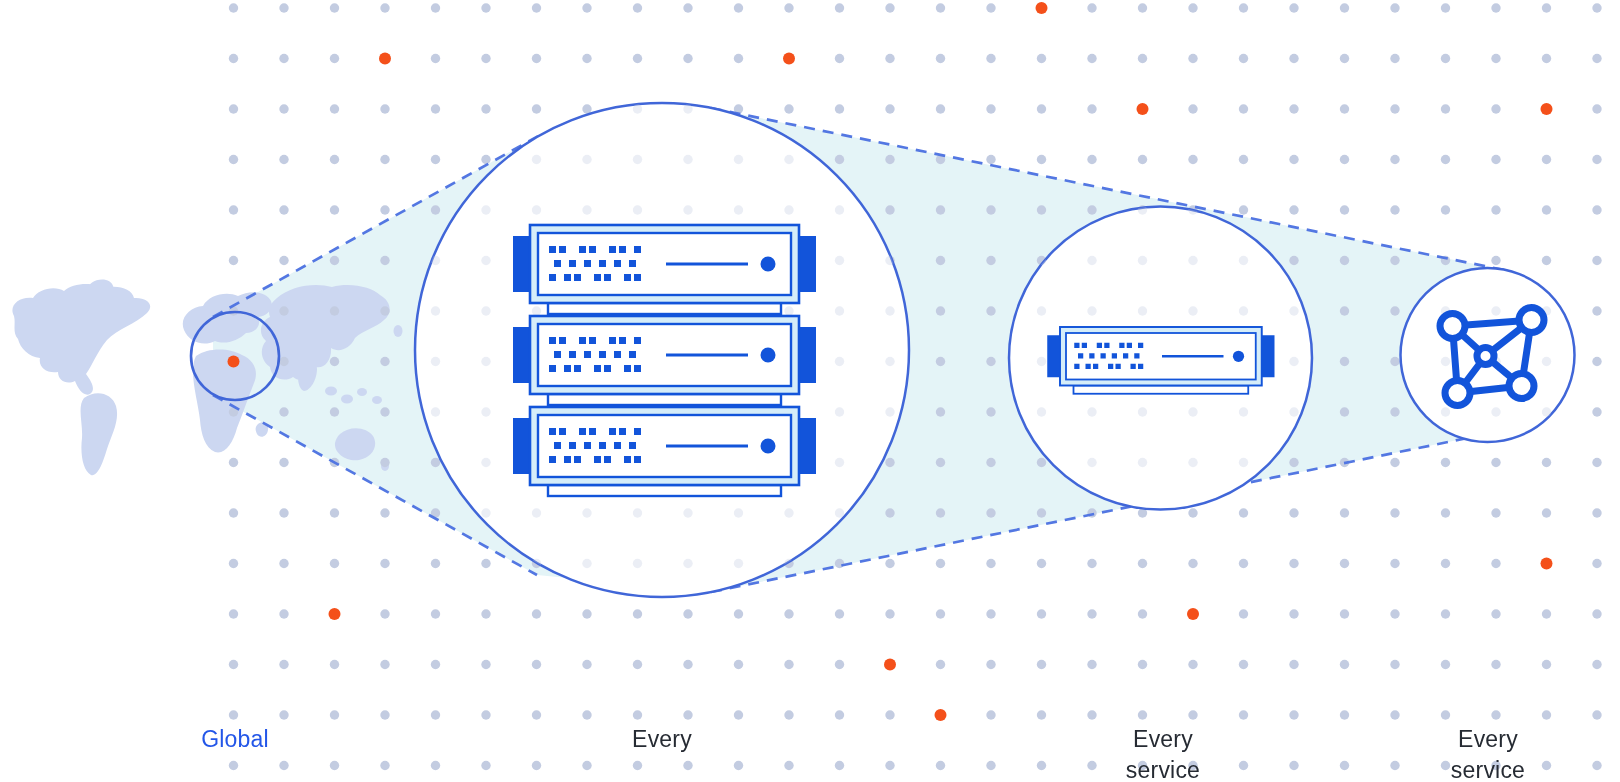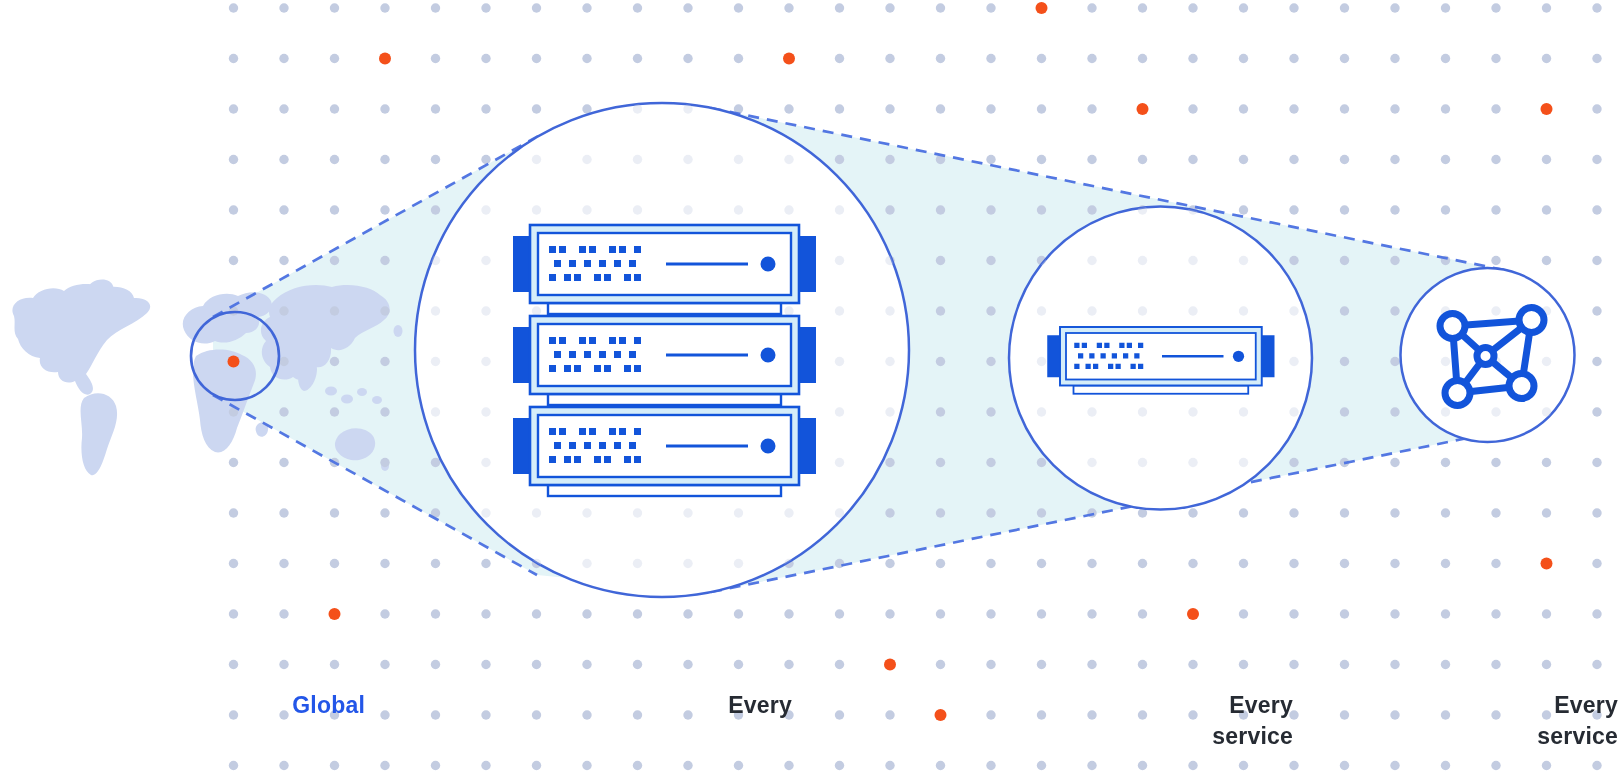--- a/index.html
+++ b/index.html
@@ -29,22 +29,22 @@
   .ped{fill:#ffffff;stroke:var(--blue-primary);stroke-width:2.4;}
   .pat{fill:var(--blue-primary);}
   .srv-line{stroke:var(--blue-primary);stroke-width:3.2;}
   .srv-dot{fill:var(--blue-primary);}
 
   
   .mesh-edge{stroke:var(--blue-primary);stroke-width:7;stroke-linecap:round;}
   .mesh-node{fill:#ffffff;stroke:var(--blue-primary);stroke-width:7;}
 
   
-  .label{position:absolute;top:690px;width:260px;transform:translateX(-50%);
-         text-align:right;font-weight:bold;font-size:23px;line-height:31px;
+  .label{position:absolute;top:724px;width:260px;transform:translateX(-50%);
+         text-align:center;font-weight:normal;font-size:23px;line-height:31px;
          letter-spacing:.2px;color:var(--label-dark);}
   .label.accent{color:var(--label-blue);}
 </style>
 </head>
 <body>
 
 <div class="stage">
 
 <svg width="1620" height="782" viewBox="0 0 1620 782" xmlns="http://www.w3.org/2000/svg">
 

